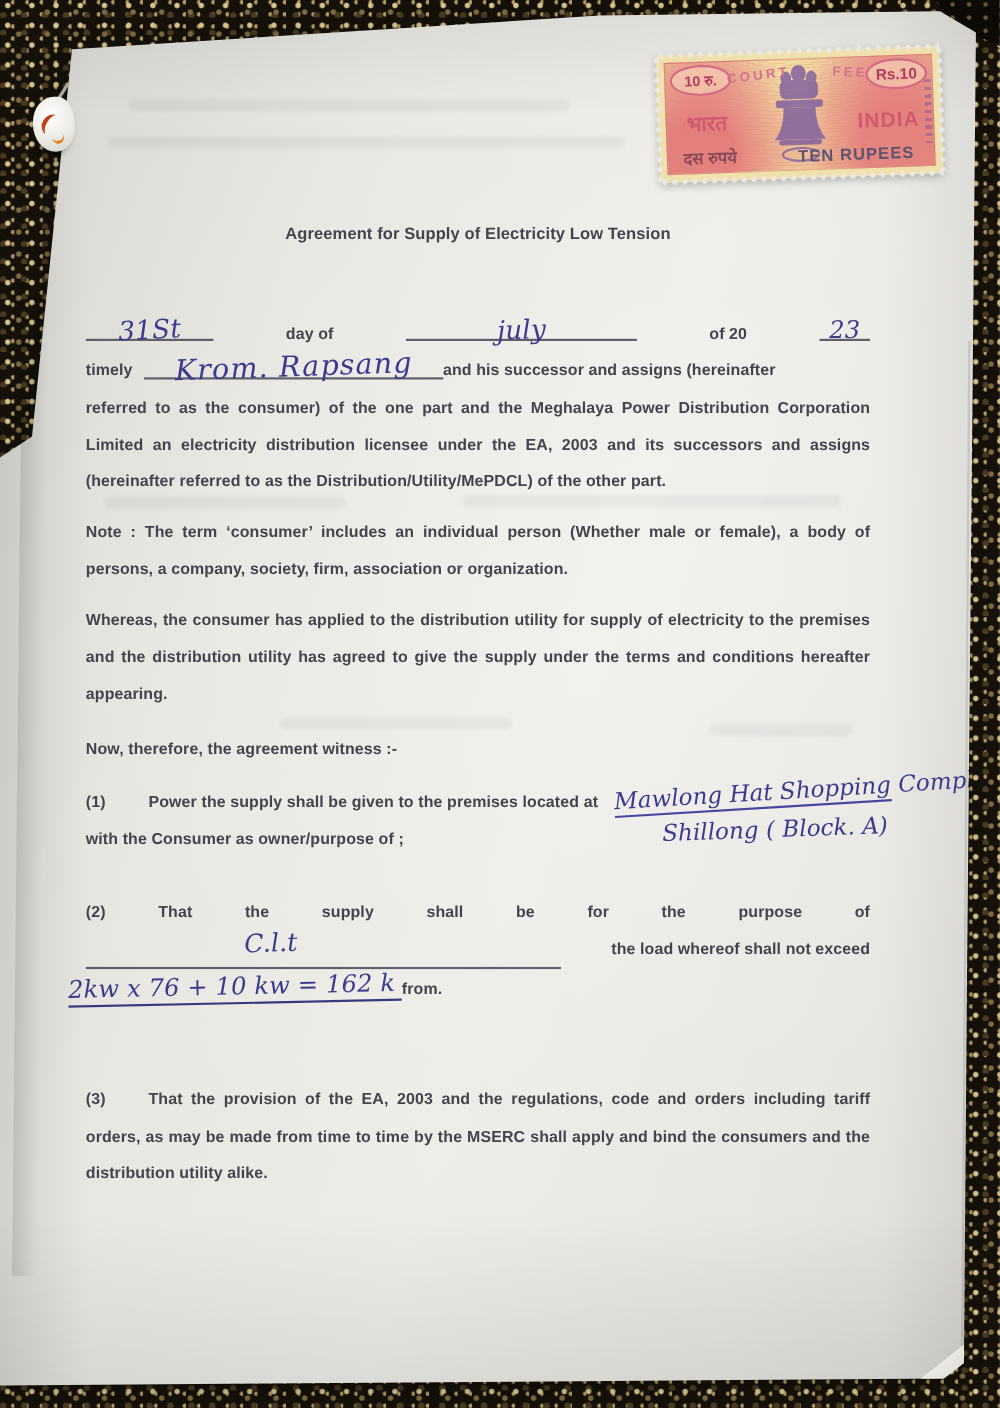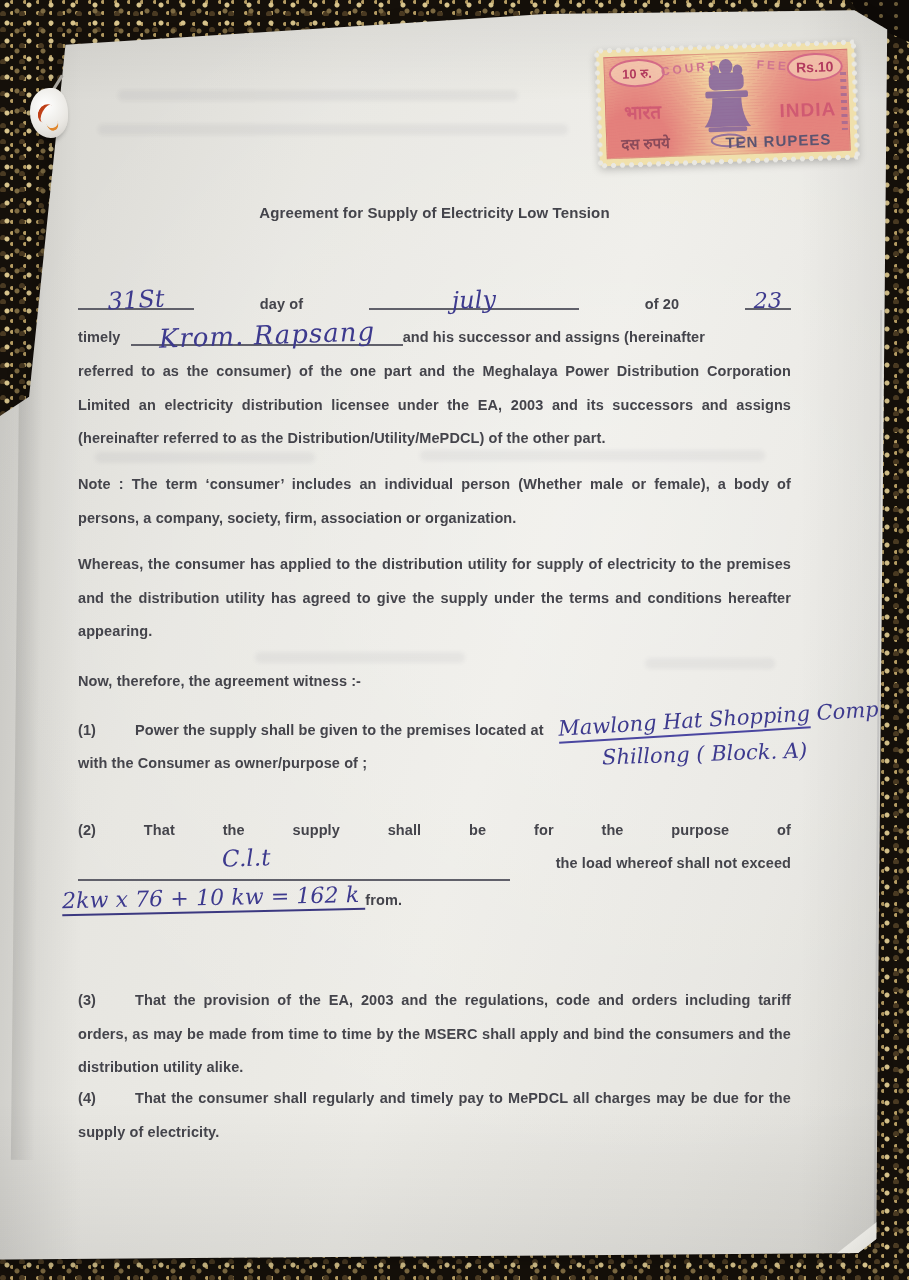--- a/index.html
+++ b/index.html
@@ -235,23 +235,20 @@
         </div>
 
         <div class="abs rowC" style="top:884px; left:-16px;">
           <span class="hand hand-load">2kw x 76 + 10 kw = 162 k</span><span>from.</span>
         </div>
 
         <div class="abs justify" style="top:948px; width:713px;margin-top:36px;">
           <span class="cnum">(3)</span><span>That the provision of the EA, 2003 and the regulations, code and orders including tariff orders, as may be made from time to time by the MSERC shall apply and bind the consumers and the distribution utility alike.</span>
         </div>
 
-        <div class="abs justify" style="top:1082px; width:713px;">
-          <span class="cnum">(4)</span><span>That the consumer shall regularly and timely pay to MePDCL all charges may be due for the supply of electricity.</span>
-        </div>
       </div>
 
       <div class="hand hand-addr1">
         <span class="u">Mawlong Hat Shopping</span>
         <span>Complex</span>
       </div>
       <div class="hand hand-addr2">Shillong ( Block. A)</div>
 
       <div class="stamp">
         <div class="perf t"></div>

